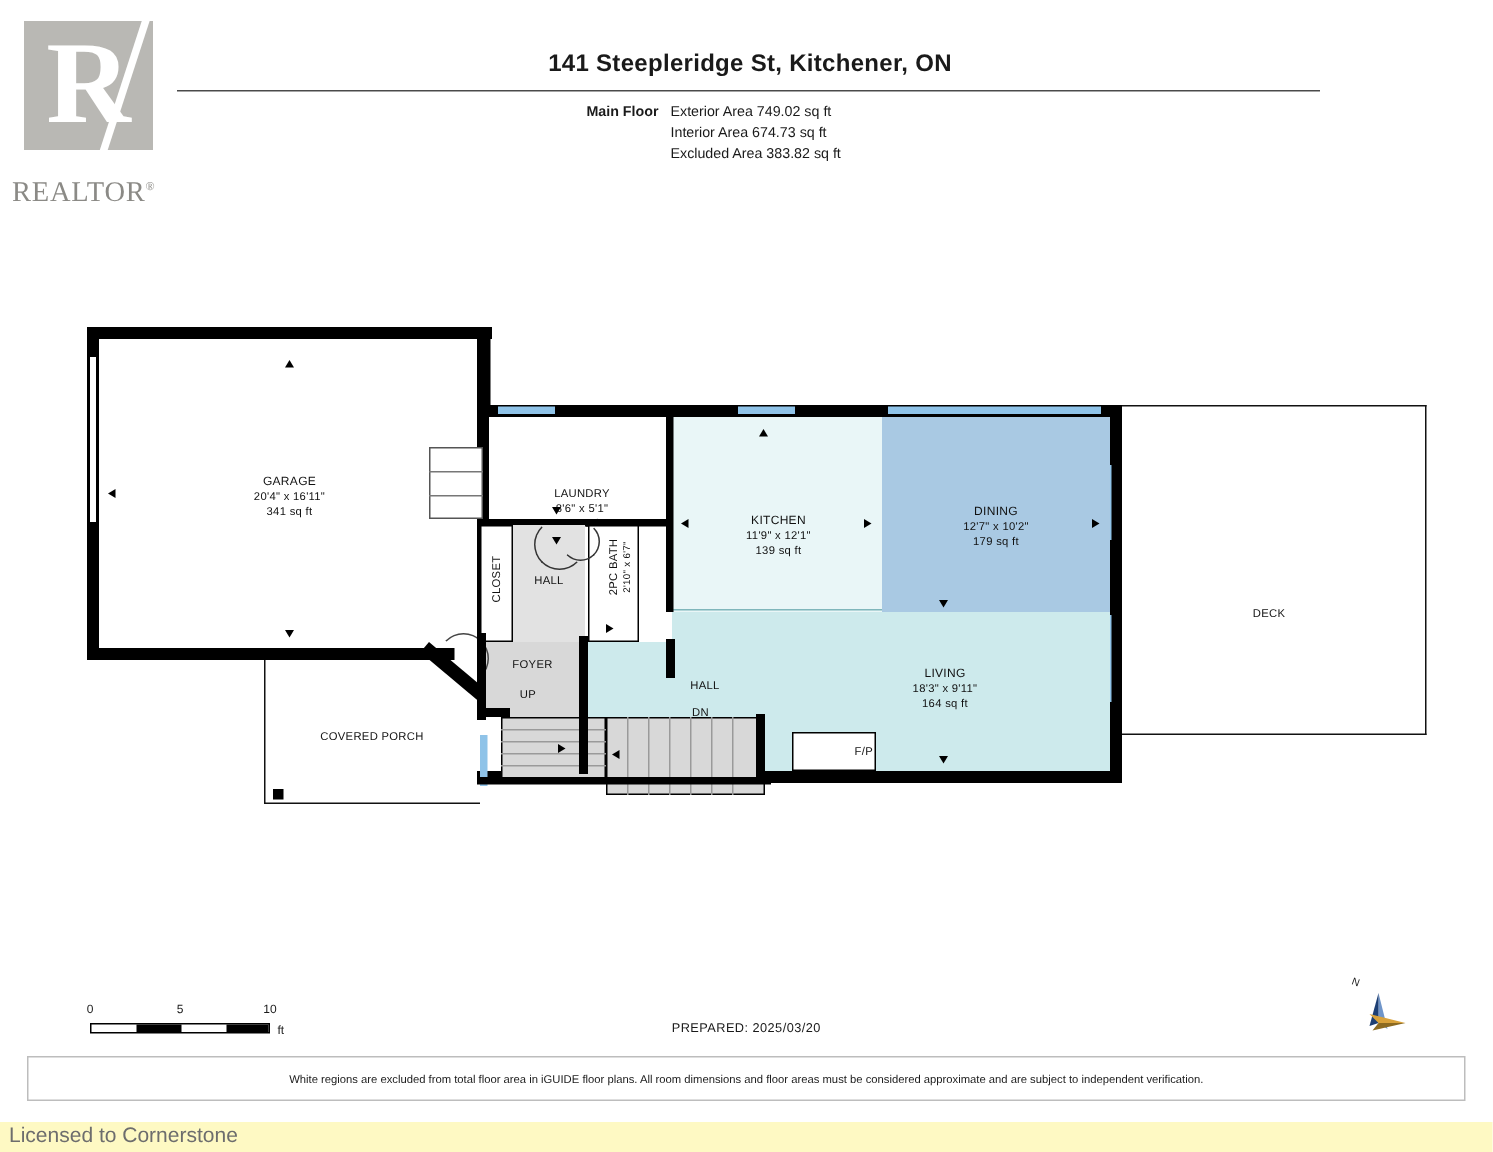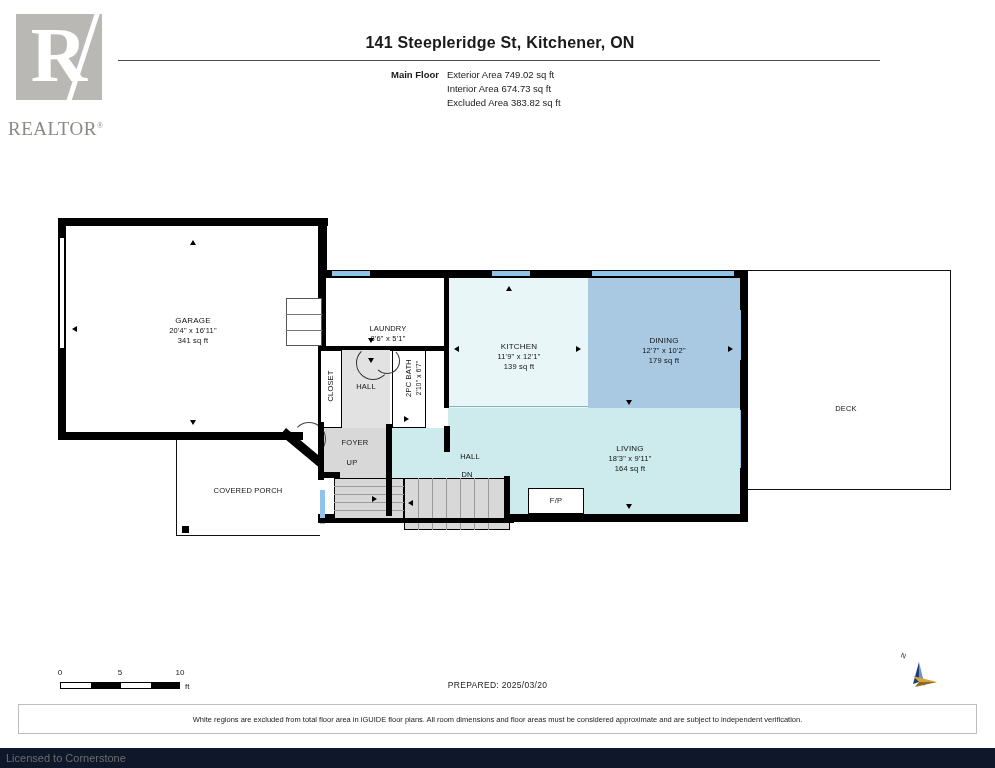--- a/index.html
+++ b/index.html
@@ -128,24 +128,24 @@
 
   #disclaimer {
     position: absolute; left: 18px; top: 704px; width: 959px; height: 30px;
     border: 1px solid #bdbdbd;
     display: flex; align-items: center; justify-content: center;
     font-size: 7.5px; color: #1a1a1a;
   }
 
   #license {
     position: absolute; left: 0; top: 748px; width: 995px; height: 20px;
-    background: #0f172a;
-    display: flex; align-items: center;
+    background: #fef9c3;
+    display: flex; align-items: flex-start;
     padding-left: 6px;
-    font-size: 11px; color: #6d6d6d;
+    font-size: 14px; color: #6d6d6d;
   }
 </style>
 </head>
 <body>
 
 <div id="logo">
   <div class="mark">
     <span class="r">R</span>
     <span class="slash"></span>
   </div>
@@ -277,21 +277,21 @@
 
   <div class="room fill-living" style="left:448px; top:248px; width:292px; height:106px;"></div>
   <div class="lbl big" style="left:578px; top:284px; width:104px;">
     <div class="nm">LIVING</div>
     <div>18'3" x 9'11"</div>
     <div>164 sq ft</div>
   </div>
   <div class="ar down" style="left:626px; top:344px;"></div>
 
   <div class="thinline" style="left:528px; top:328px; width:56px; height:26px; background:#ffffff; border:1px solid #000;"></div>
-  <div class="lbl" style="left:530px; top:336px; width:52px;">
+  <div class="lbl" style="left:530px; top:336px; width:52px;text-align:right;">
     <div class="nm">F/P</div>
   </div>
 
   <div class="room fill-living" style="left:390px; top:268px; width:58px; height:86px;"></div>
   <div class="lbl" style="left:444px; top:292px; width:52px;">
     <div class="nm">HALL</div>
   </div>
   <div class="lbl" style="left:450px; top:310px; width:34px; font-size:6.5px;">
     <div class="nm">DN</div>
   </div>

